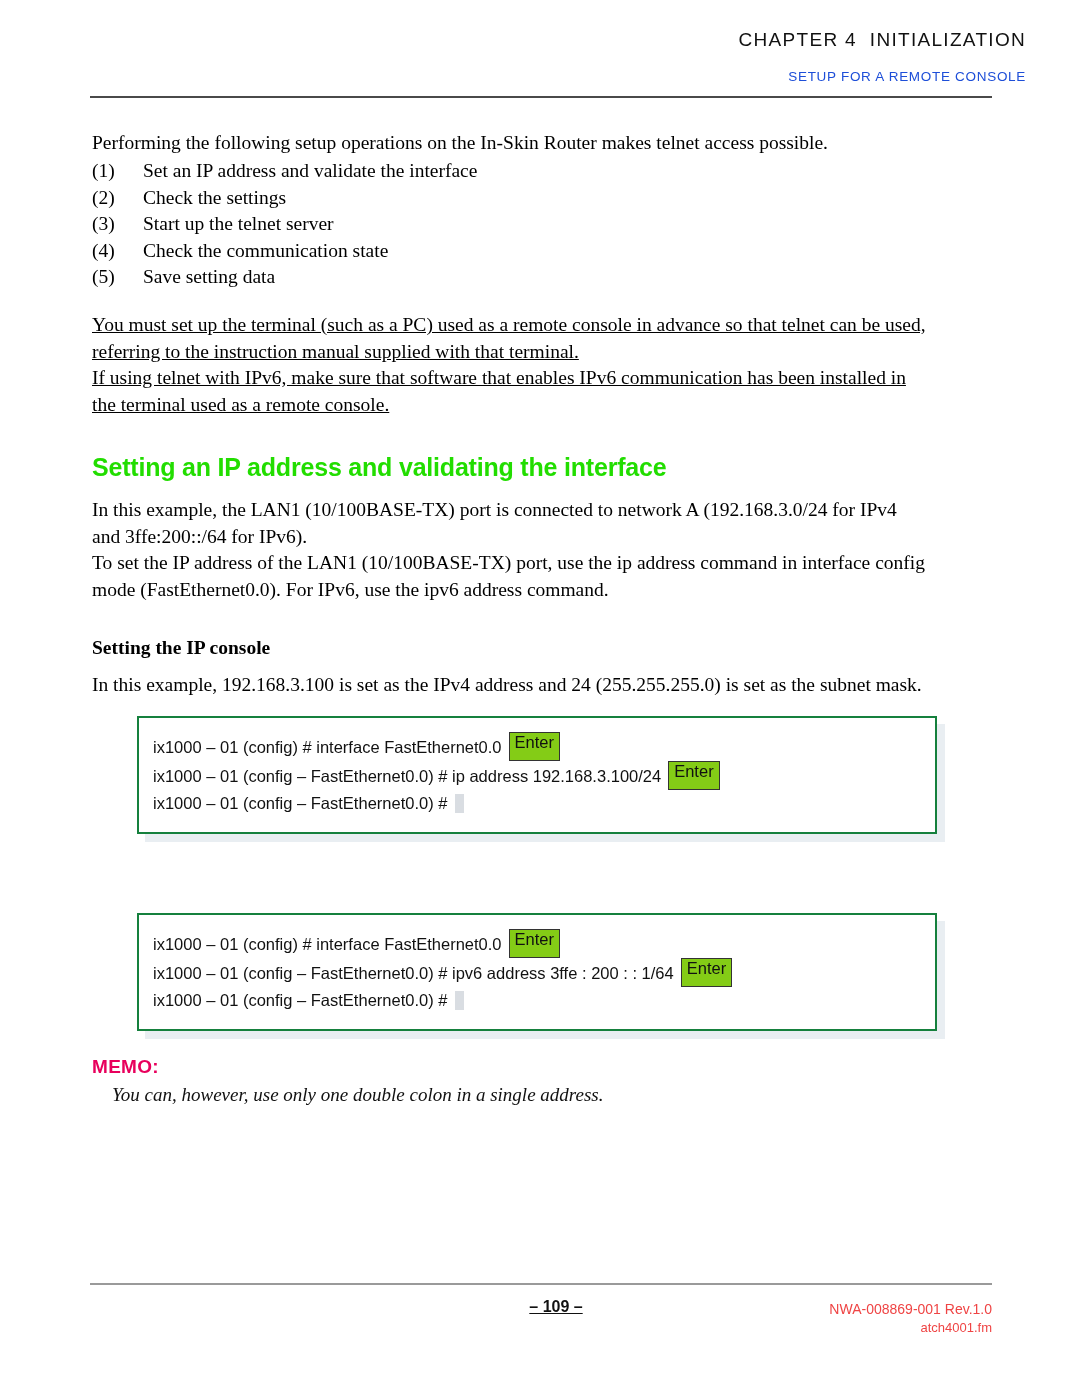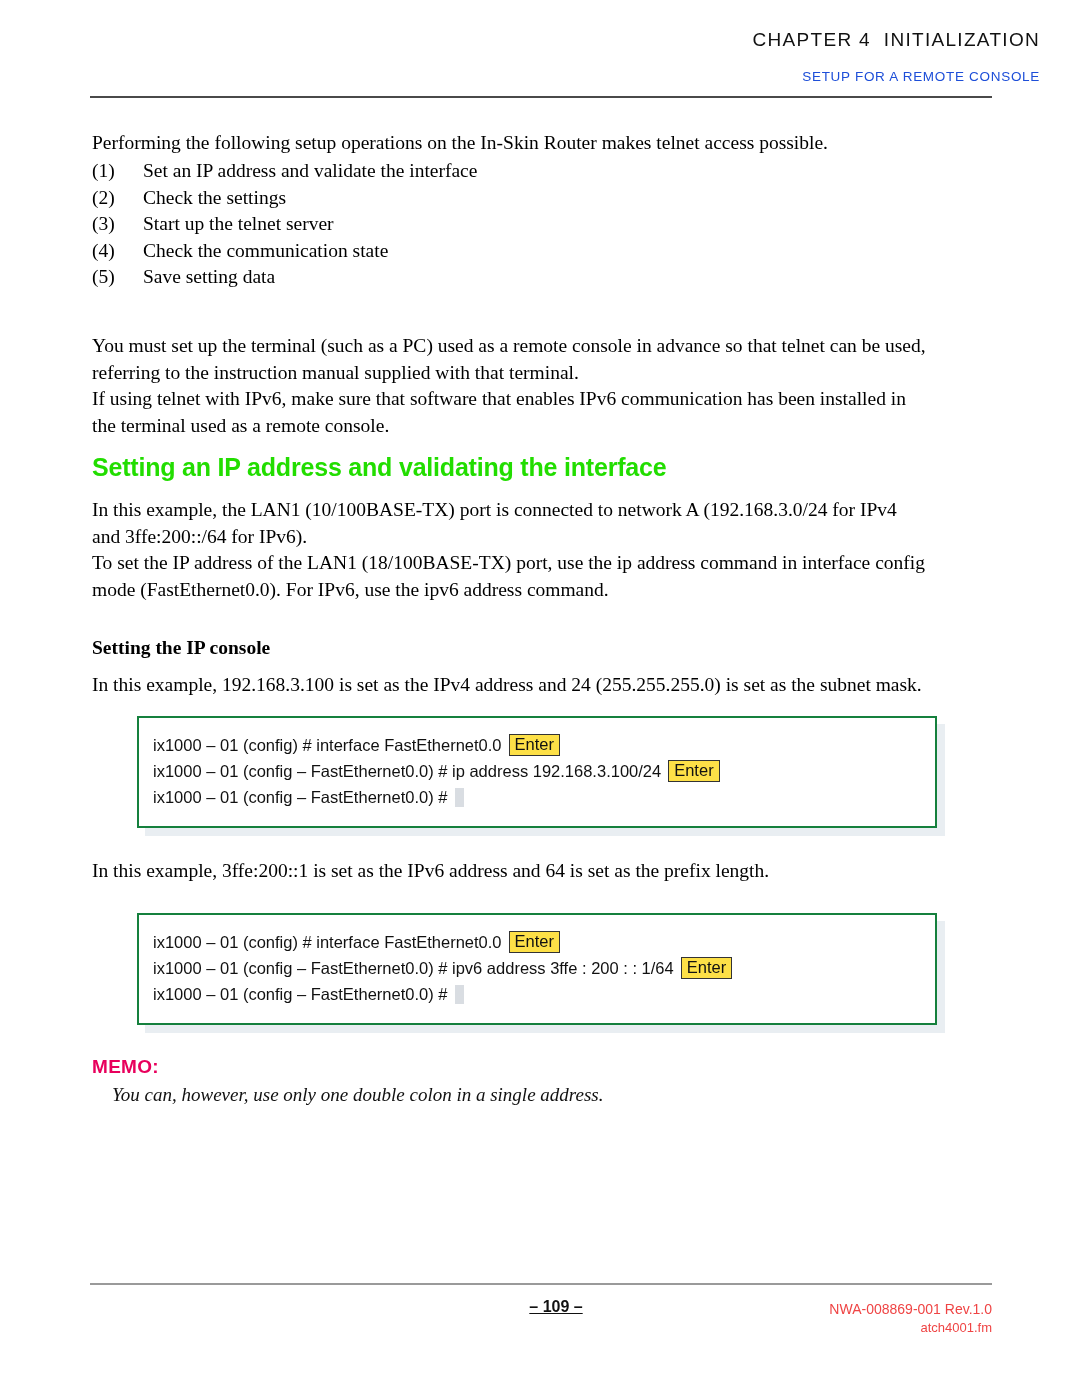--- a/index.html
+++ b/index.html
@@ -17,21 +17,21 @@
     overflow: hidden;
   }
 
   
   .header {
     position: absolute;
     left: 0;
     top: 30px;
     width: 1080px;
     text-align: right;
-    padding-right: 40px;
+    padding-right: 54px;
     box-sizing: border-box;
     font-family: "Liberation Sans", sans-serif;
   }
   .header-chapter {
     font-size: 19px;
     letter-spacing: 1.3px;
     color: #111;
     display: block;
     line-height: 1.0;
   }
@@ -133,26 +133,26 @@
     font-size: 16.5px;
     line-height: 26px;
     color: #111;
     white-space: nowrap;
     display: flex;
     align-items: center;
   }
   .enter-key {
     display: inline-block;
     border: 1.5px solid #333;
-    padding: 0px 5px 1px 5px;
+    padding: 0px 5px 8px 5px;
     margin-left: 7px;
     font-family: "Liberation Sans", sans-serif;
     font-size: 16.5px;
     line-height: 19px;
-    background: #fde047;
+    background: #84cc16;
     color: #111;
   }
   .cursor-block {
     display: inline-block;
     width: 9px;
     height: 19px;
     background: #d9dde2;
     margin-left: 8px;
     vertical-align: middle;
   }
@@ -240,33 +240,33 @@
     <div class="numrow">
       <span class="num">(4)</span>
       <span class="txt">Check the communication state</span>
     </div>
     <div class="numrow">
       <span class="num">(5)</span>
       <span class="txt">Save setting data</span>
     </div>
   </div>
 
-  <div class="body-block" style="top:333px;">
+  <div class="body-block" style="top:312px;text-decoration:underline;">
     <p class="para">You must set up the terminal (such as a PC) used as a remote console in advance so that telnet can be used,</p>
     <p class="para">referring to the instruction manual supplied with that terminal.</p>
     <p class="para">If using telnet with IPv6, make sure that software that enables IPv6 communication has been installed in</p>
     <p class="para">the terminal used as a remote console.</p>
   </div>
 
   <div class="green-heading">Setting an IP address and validating the interface</div>
 
   <div class="body-block" style="top:497px;">
     <p class="para">In this example, the LAN1 (10/100BASE-TX) port is connected to network A (192.168.3.0/24 for IPv4</p>
     <p class="para">and 3ffe:200::/64 for IPv6).</p>
-    <p class="para">To set the IP address of the LAN1 (18/100BASE-TX) port, use the ip address command in interface config</p>
+    <p class="para">To set the IP address of the LAN1 (10/100BASE-TX) port, use the ip address command in interface config</p>
     <p class="para">mode (FastEthernet0.0). For IPv6, use the ipv6 address command.</p>
   </div>
 
   <div class="subhead" style="top:635px;">Setting the IP console</div>
   <div class="body-block" style="top:664px;margin-top:8px;">
     <p class="para">In this example, 192.168.3.100 is set as the IPv4 address and 24 (255.255.255.0) is set as the subnet mask.</p>
   </div>
 
   <div class="console-wrap" style="top:716px;">
     <div class="console-shadow"></div>
@@ -279,23 +279,20 @@
         <span>ix1000 – 01 (config – FastEthernet0.0) # ip address 192.168.3.100/24</span>
         <span class="enter-key">Enter</span>
       </div>
       <div class="cline">
         <span>ix1000 – 01 (config – FastEthernet0.0) #</span>
         <span class="cursor-block"></span>
       </div>
     </div>
   </div>
 
-  <div class="body-block" style="top:858px;">
-    <p class="para">In this example, 3ffe:200::1 is set as the IPv6 address and 64 is set as the prefix length.</p>
-  </div>
 
   <div class="console-wrap" style="top:913px;">
     <div class="console-shadow"></div>
     <div class="console-box">
       <div class="cline">
         <span>ix1000 – 01 (config) # interface FastEthernet0.0</span>
         <span class="enter-key">Enter</span>
       </div>
       <div class="cline">
         <span>ix1000 – 01 (config – FastEthernet0.0) # ipv6 address 3ffe : 200 : : 1/64</span>

